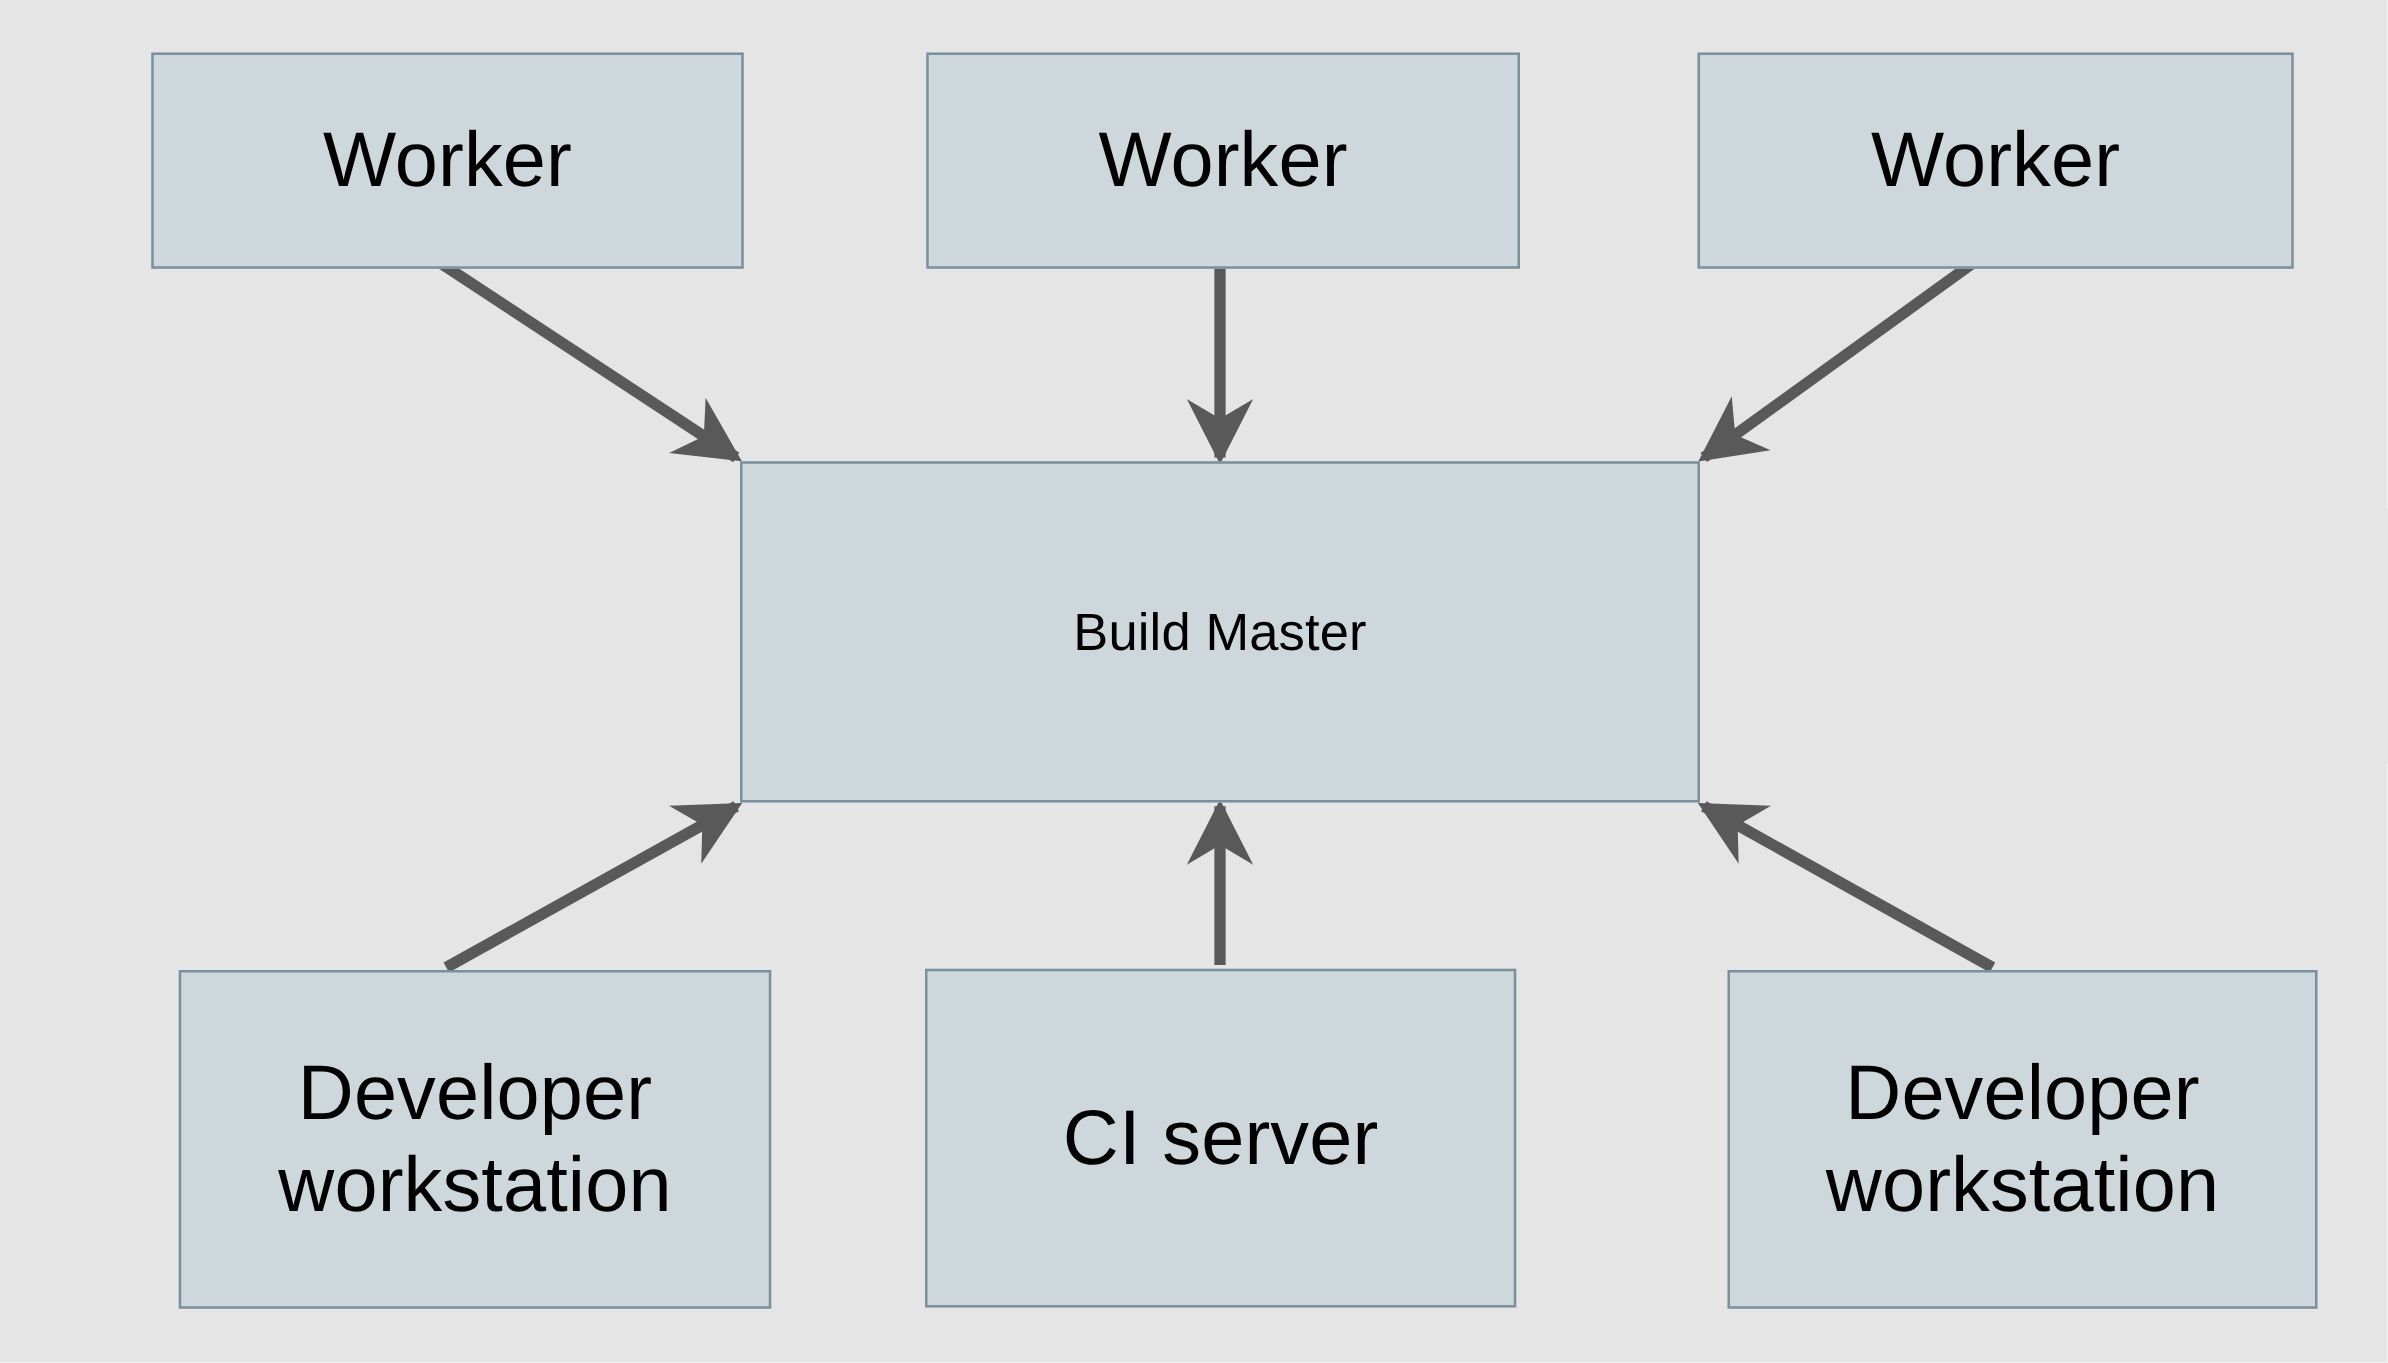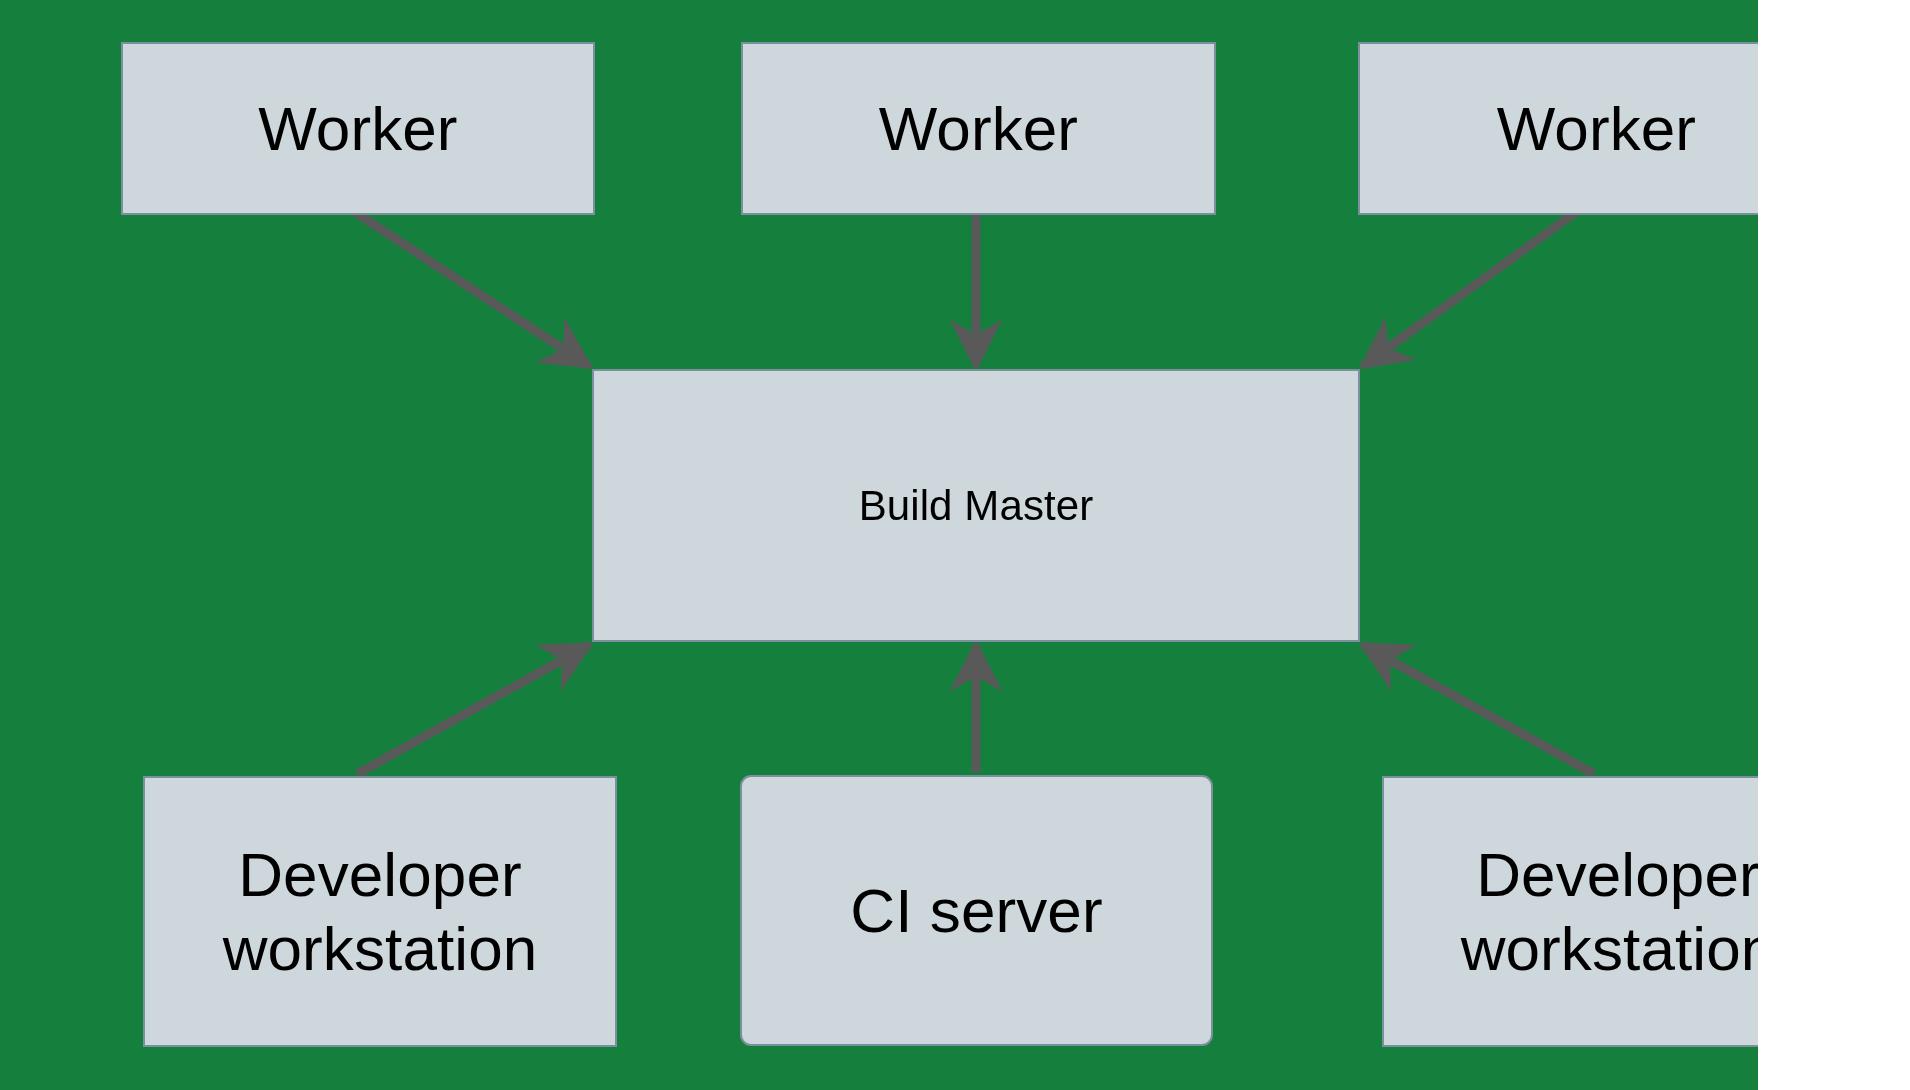--- a/index.html
+++ b/index.html
@@ -6,23 +6,23 @@
   html, body {
     margin: 0;
     padding: 0;
     background: #ffffff;
   }
   body {
     font-family: "Liberation Sans", sans-serif;
   }
   #diagram-canvas {
     position: relative;
-    width: 1758px;
+    width: 1910px;
     height: 1090px;
-    background: #15803d;
+    background: #e5e5e5;
     overflow: hidden;
   }
   #arrow-layer {
     position: absolute;
     left: 0;
     top: 0;
     width: 1910px;
     height: 1090px;
     pointer-events: none;
   }
@@ -42,21 +42,21 @@
   }
   .node-label {
     display: block;
     width: 100%;
     padding: 0 8px;
     box-sizing: border-box;
   }
   .size-worker   { font-size: 62px; }
   .size-master   { font-size: 42px; }
   .size-station  { font-size: 62px; margin-left: 22px; }
-  .size-ci       { font-size: 62px; border-radius: 11px; }
+  .size-ci       { font-size: 62px; }
 </style>
 </head>
 <body>
 
 <div id="diagram-canvas">
 
   <svg id="arrow-layer" viewBox="0 0 1910 1090" width="1910" height="1090" xmlns="http://www.w3.org/2000/svg">
     <defs>
       <marker id="barb-arrowhead" markerWidth="6.2" markerHeight="6.2" refX="5.4" refY="3.1" orient="auto" markerUnits="strokeWidth">
         <path d="M 0.2 0.15 L 6.0 3.1 L 0.2 6.05 L 1.95 3.1 Z" fill="#595959"></path>

